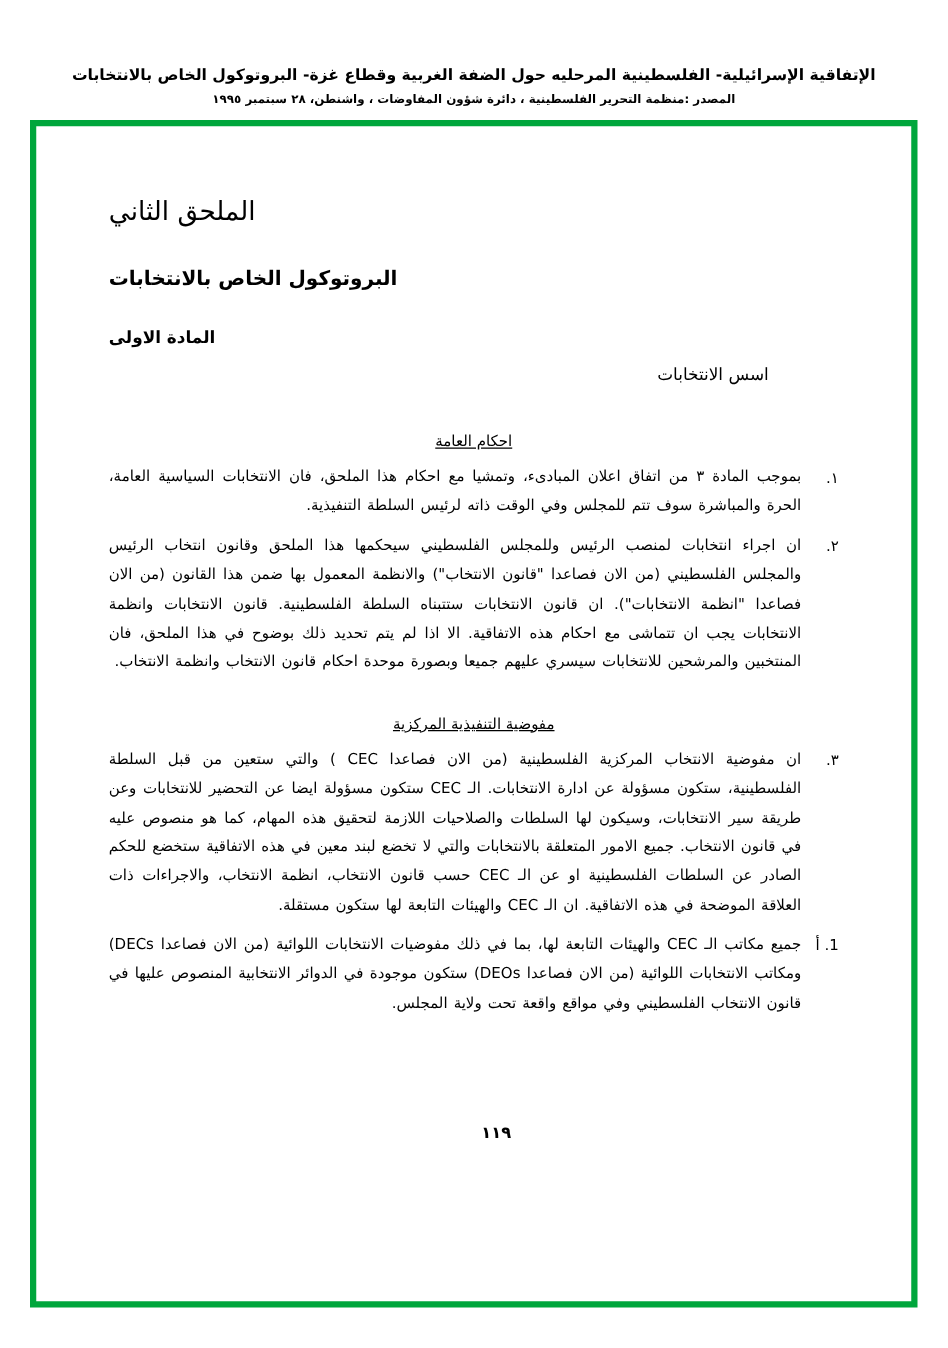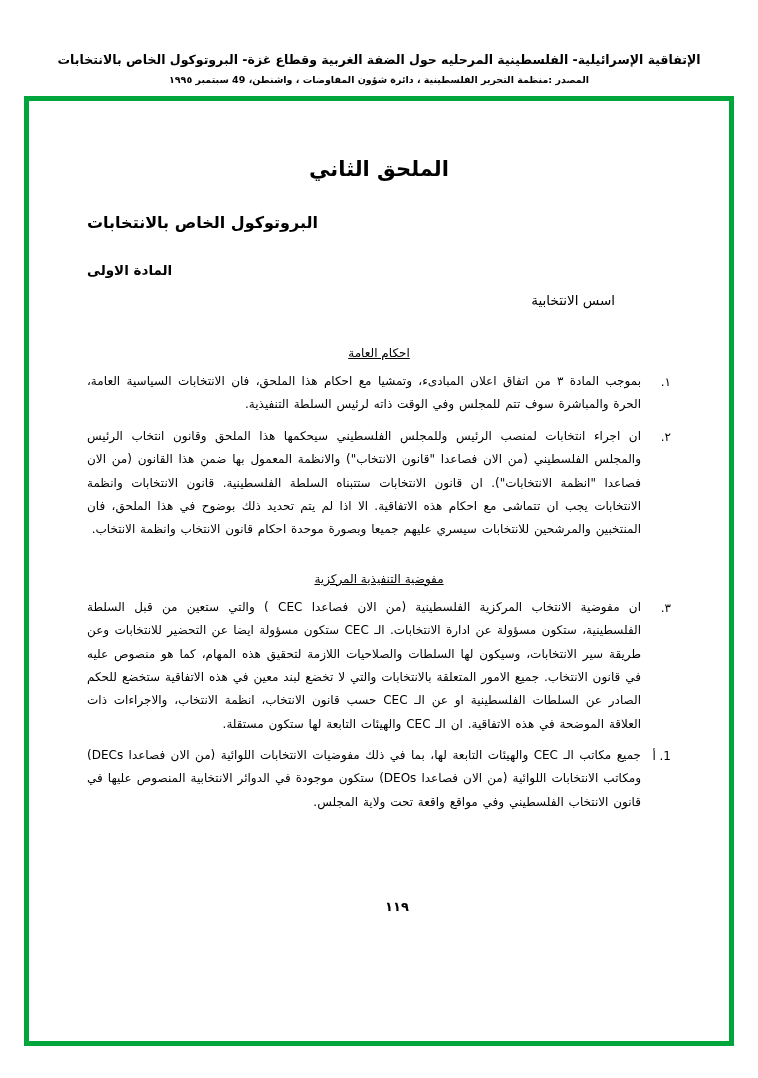--- a/index.html
+++ b/index.html
@@ -61,23 +61,23 @@
     top: 0;
     left: 0;
     right: 0;
     bottom: 0;
     padding: 30px 58px 20px 58px;
     box-sizing: border-box;
     direction: rtl;
   }
   
   .doc-title {
-    text-align: center;
+    text-align: left;
     font-size: 21px;
-    font-weight: bold;
+    font-weight: normal;
     margin-top: 26px;
     margin-bottom: 0;
     letter-spacing: 1px;
     font-family: "DejaVu Sans", "Liberation Sans", sans-serif;
   }
   .doc-subtitle {
     text-align: left;
     font-size: 16px;
     font-weight: bold;
     margin-top: 32px;
@@ -143,31 +143,31 @@
     padding-left: 36px;
   }
 </style>
 </head>
 <body>
 
 <div class="page">
 
   <div class="header">
     <div class="header-title">الإتفاقية الإسرائيلية- الفلسطينية المرحليه حول الضفة الغربية وقطاع غزة- البروتوكول الخاص بالانتخابات</div>
-    <div class="header-source">المصدر :منظمة التحرير الفلسطينية ، دائرة شؤون المفاوضات ، واشنطن، 49 سبتمبر ١٩٩٥</div>
+    <div class="header-source">المصدر :منظمة التحرير الفلسطينية ، دائرة شؤون المفاوضات ، واشنطن، ٢٨ سبتمبر ١٩٩٥</div>
   </div>
 
   <div class="frame">
     <div class="frame-inner">
 
       <div class="doc-title">الملحق الثاني</div>
       <div class="doc-subtitle">البروتوكول الخاص بالانتخابات</div>
 
       <div class="article-head">المادة الاولى</div>
-      <div class="article-sub">اسس الانتخابية</div>
+      <div class="article-sub">اسس الانتخابات</div>
 
       <div class="section-head">احكام العامة</div>
 
       <div class="clause">
         <div class="clause-num">١.</div>
         <div class="clause-body">بموجب المادة ٣ من اتفاق اعلان المبادىء، وتمشيا مع احكام هذا الملحق، فان الانتخابات السياسية العامة، الحرة والمباشرة سوف تتم للمجلس وفي الوقت ذاته لرئيس السلطة التنفيذية.</div>
       </div>
 
       <div class="clause">
         <div class="clause-num">٢.</div>

